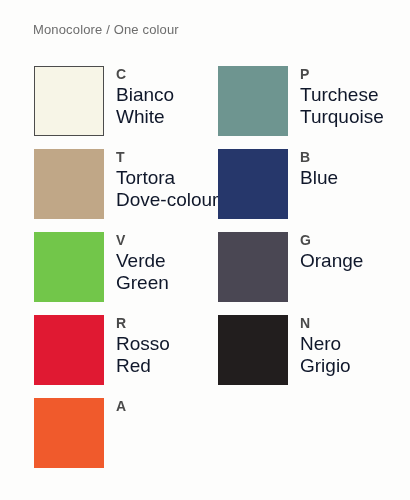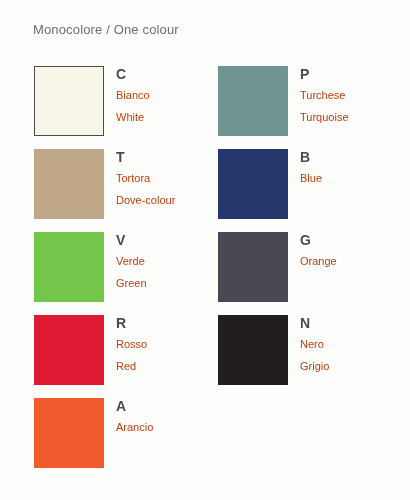--- a/index.html
+++ b/index.html
@@ -68,22 +68,22 @@
 
   .swatch-code {
     font-size: 14px;
     font-weight: bold;
     color: #4a4a4a;
     line-height: 20px;
     letter-spacing: 0.2px;
   }
 
   .swatch-name {
-    font-size: 11px;
-    color: #c2410c;
+    font-size: 19px;
+    color: #0f172a;
     line-height: 22px;
     white-space: nowrap;
   }
 </style>
 </head>
 <body>
 
 <div id="page-title">Monocolore / One colour</div>
 
 <div id="swatch-grid">
@@ -155,17 +155,16 @@
           <div class="swatch-name">Nero</div>
           <div class="swatch-name">Grigio</div>
         </div>
       </div>
     </div>
     <div class="swatch-row">
       <div class="swatch-entry col-left">
         <div class="swatch-chip" style="background: rgb(240, 90, 44);"></div>
         <div class="swatch-text">
           <div class="swatch-code">A</div>
-          <div class="swatch-name">Arancio</div>
         </div>
       </div>
     </div>
   </div>
 
 </body></html>

